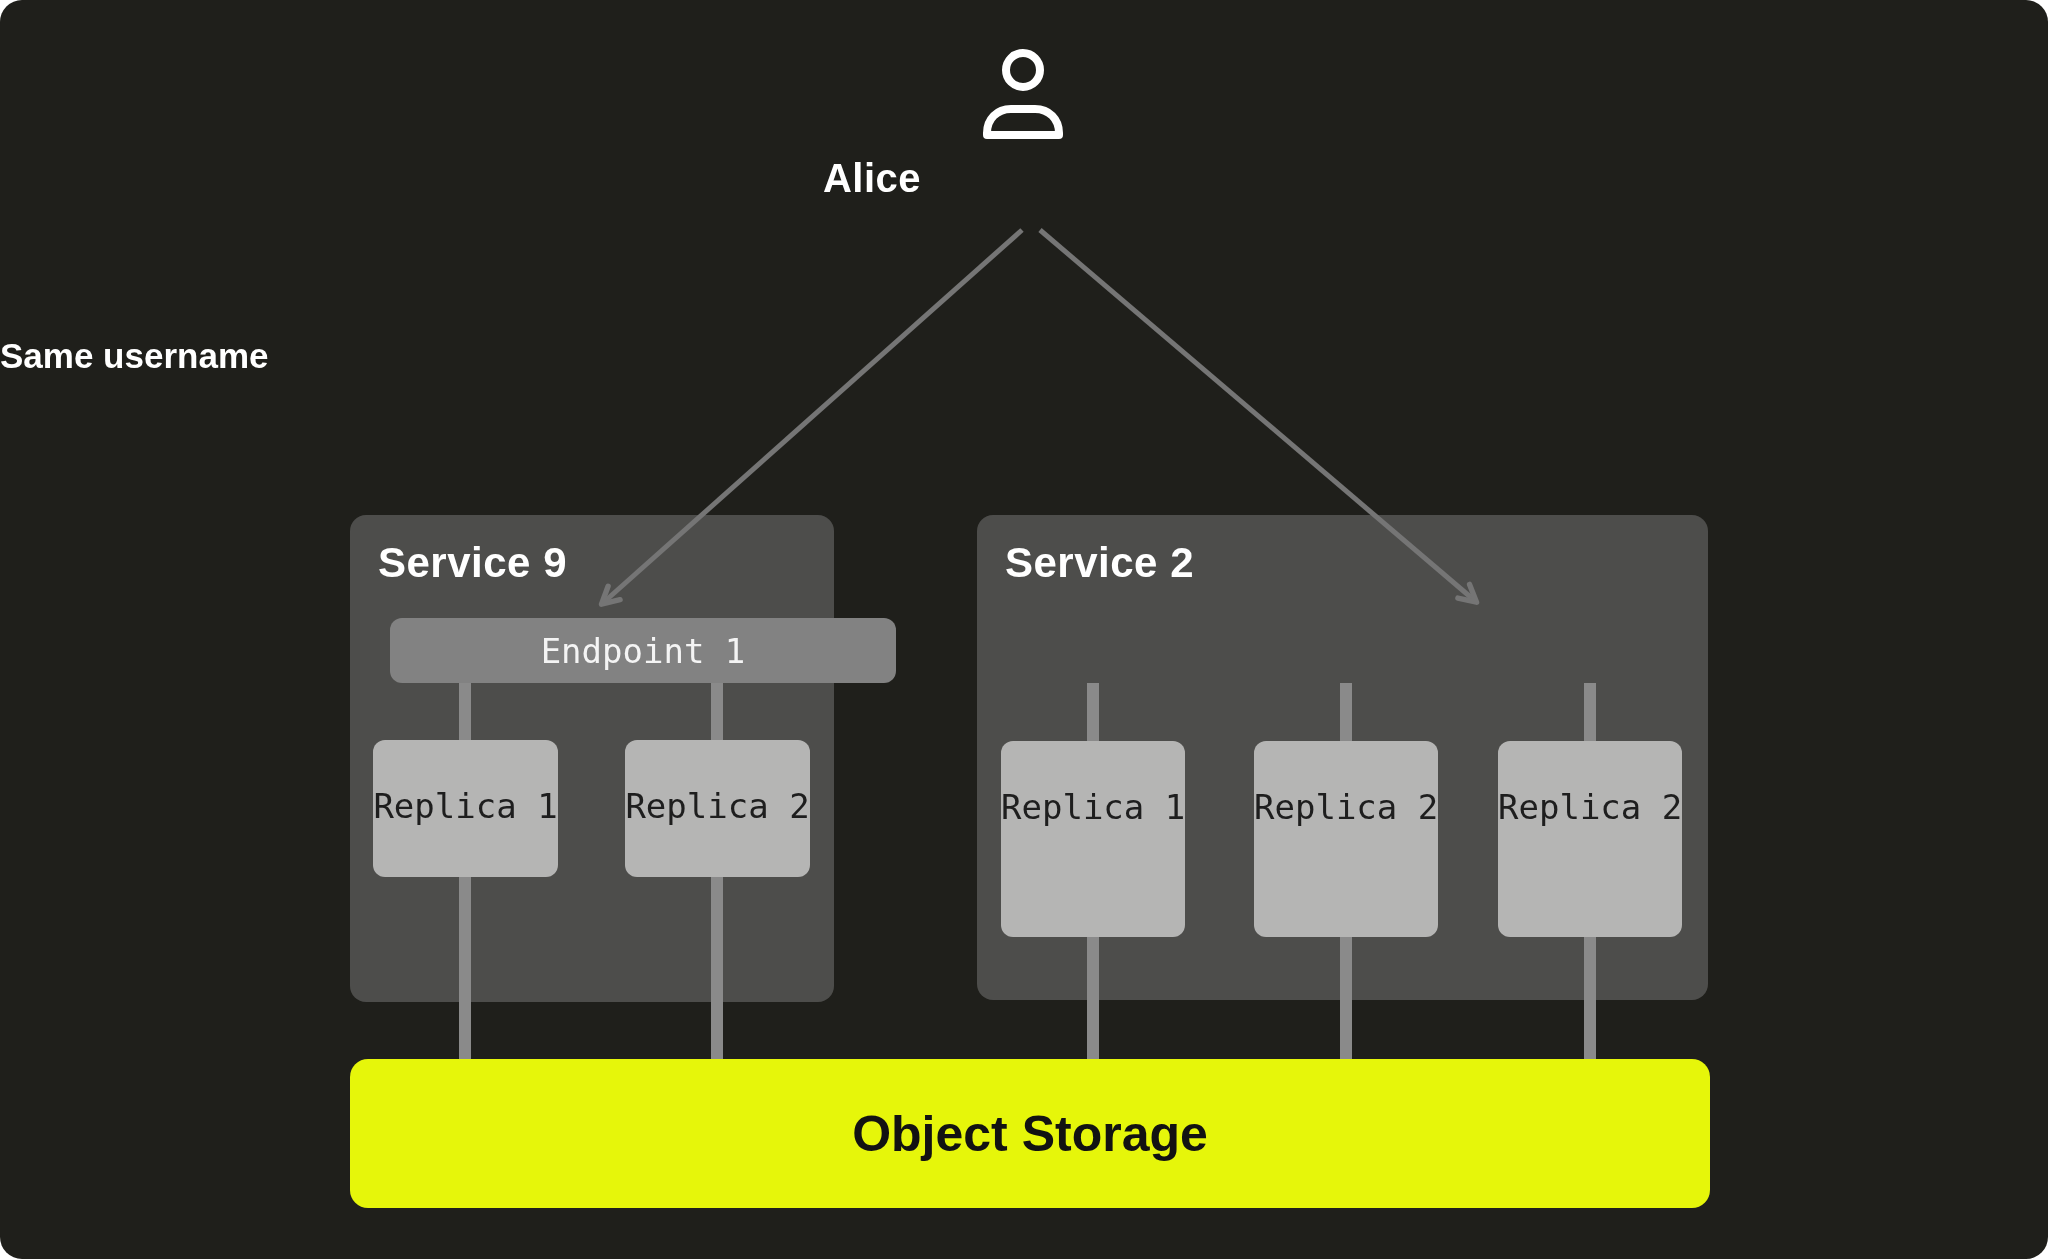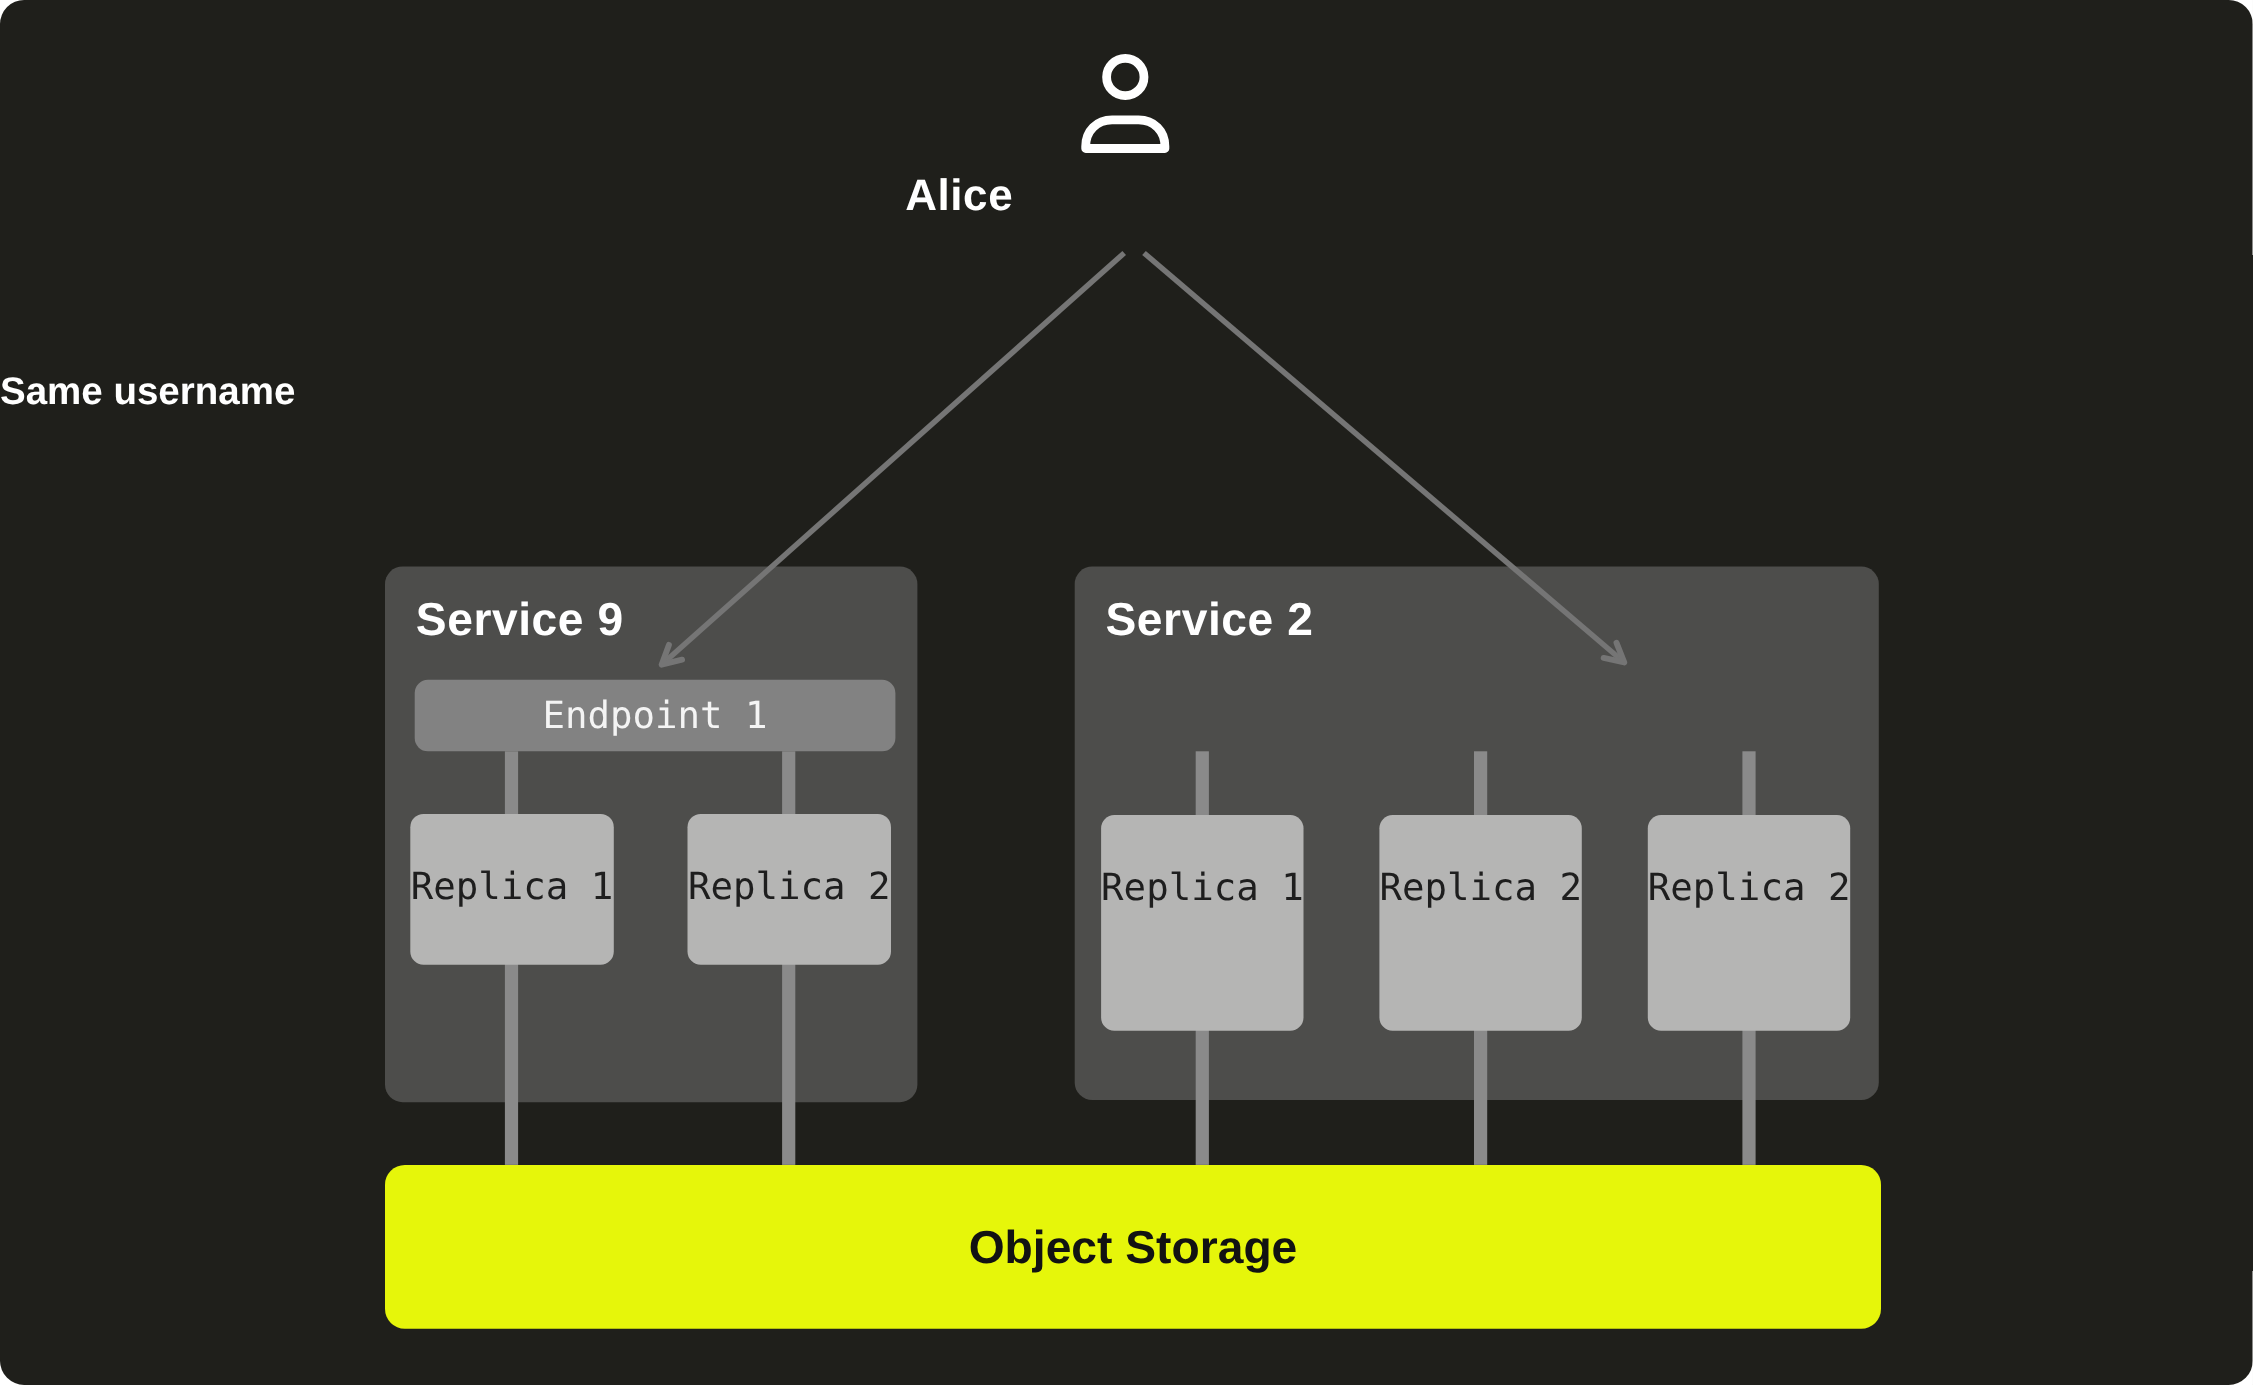--- a/index.html
+++ b/index.html
@@ -44,37 +44,37 @@
   .service-title{position:absolute;left:28px;top:24px;color:var(--title-text);
     font-size:42px;font-weight:bold;letter-spacing:.5px;}
 
   
   .vline{width:12px;top:683px;height:376px;background:var(--connector-line);z-index:2;}
 
   
   .endpoint{border-radius:12px;background:var(--endpoint-box);z-index:3;
     display:flex;align-items:center;justify-content:center;
     font-family:"DejaVu Sans Mono",monospace;font-size:34px;color:var(--endpoint-text);}
-  .endpoint-1{left:377px;top:618px;width:437px;height:65px;}
+  .endpoint-1{left:390px;top:618px;width:506px;height:65px;}
   .endpoint-2{left:1001px;top:618px;width:686px;height:65px;}
 
   
   .replica{border-radius:12px;background:var(--replica-box);z-index:3;
     font-family:"DejaVu Sans Mono",monospace;font-size:34px;color:var(--replica-text);}
   .replica span{position:absolute;left:0;width:100%;top:66px;transform:translateY(-50%);
     text-align:center;white-space:nowrap;}
   .s1r{top:740px;width:185px;height:137px;}
   .s2r{top:741px;width:184px;height:196px;}
   .s1r1{left:373px;} .s1r2{left:625px;}
   .s2r1{left:1001px;} .s2r2{left:1254px;} .s2r3{left:1498px;}
 
   
   .storage{left:350px;top:1059px;width:1360px;height:149px;border-radius:18px;
     background:var(--storage-bar);z-index:2;display:flex;align-items:center;justify-content:center;}
-  .storage-label{color:var(--storage-text);font-size:42px;font-weight:bold;letter-spacing:0;}
+  .storage-label{color:var(--storage-text);font-size:50px;font-weight:bold;letter-spacing:0;}
 </style>
 </head>
 <body>
 
 <div class="page">
   <div class="canvas">
 
     <svg class="abs user-icon" viewBox="0 0 96 112">
       <circle cx="48" cy="34" r="17" fill="none" stroke="#FFFFFF" stroke-width="8"></circle>
       <path d="M12 99 v-2 c0 -14 10 -24 24 -24 h24 c14 0 24 10 24 24 v2 z" fill="none" stroke="#FFFFFF" stroke-width="8" stroke-linejoin="round" stroke-linecap="round"></path>

